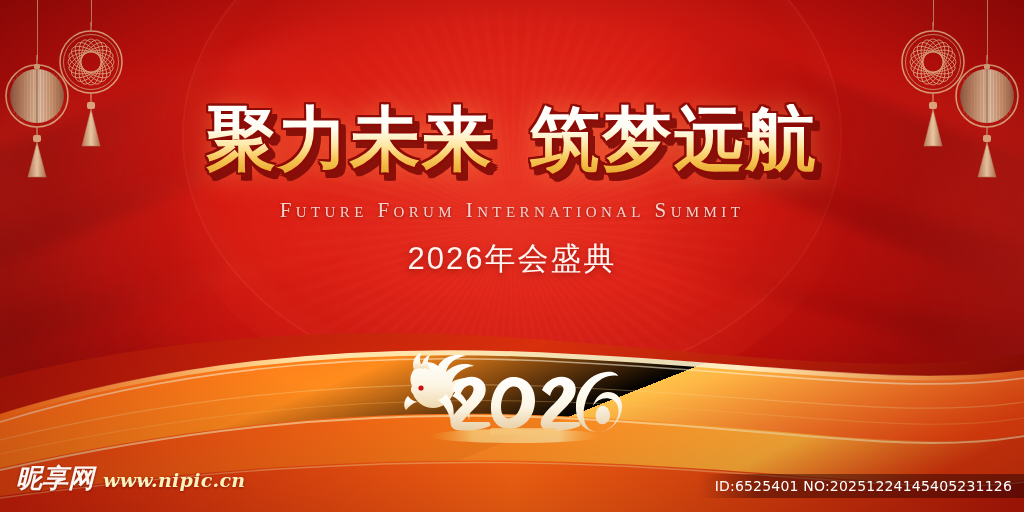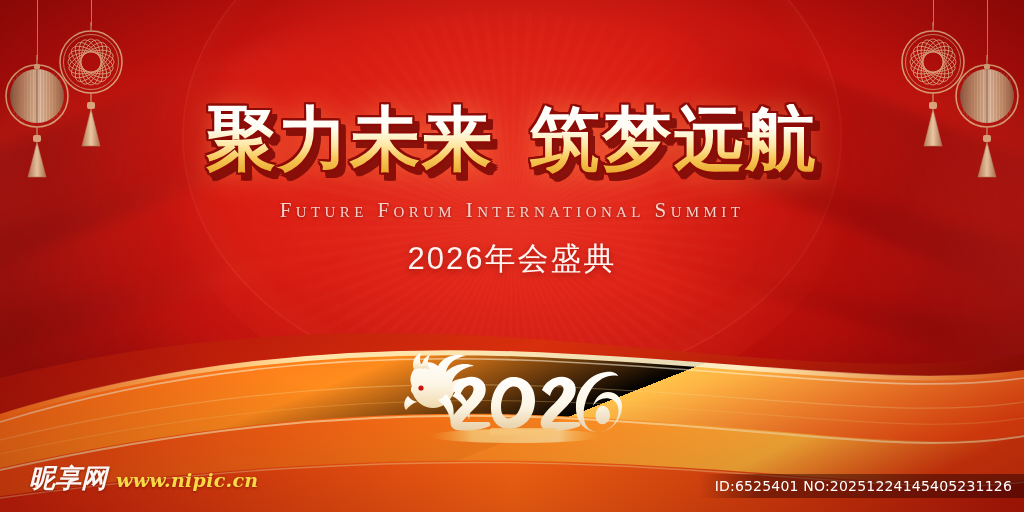--- a/index.html
+++ b/index.html
@@ -146,33 +146,33 @@
     text-shadow:0 2px 6px rgba(110,8,5,.55);
     font-family:"Liberation Sans", sans-serif;
   }
 
   
   .emblem { position:absolute; left:50%; margin-left:-118px; top:344px; width:236px; height:104px; }
   .emblem svg { display:block; }
 
   
   .watermark {
-    position:absolute; left:29px; bottom:16px;
+    position:absolute; left:16px; bottom:16px;
     display:flex; align-items:baseline; gap:9px;
     opacity:.96;
   }
   .wm-cn {
     font-size:26px; font-weight:bold; font-style:italic;
     color:#ffffff; letter-spacing:0px;
     text-shadow:0 1px 3px rgba(90,5,3,.6);
     font-family:"DejaVu Sans", sans-serif;
   }
   .wm-url {
     font-size:19px; font-style:italic; font-weight:bold;
-    color:#fde047; letter-spacing:.3px;
+    color:#fef9c3; letter-spacing:.3px;
     text-shadow:0 1px 3px rgba(90,5,3,.6);
     font-family:"DejaVu Serif", serif;
   }
   .idbar {
     position:absolute; right:0; bottom:14px;
     padding:4px 12px 4px 16px;
     background:linear-gradient(90deg, rgba(40,2,2,0) 0%, rgba(40,2,2,.45) 18%, rgba(40,2,2,.5) 100%);
     color:#ffffff;
     font-size:14px;
     letter-spacing:.2px;

